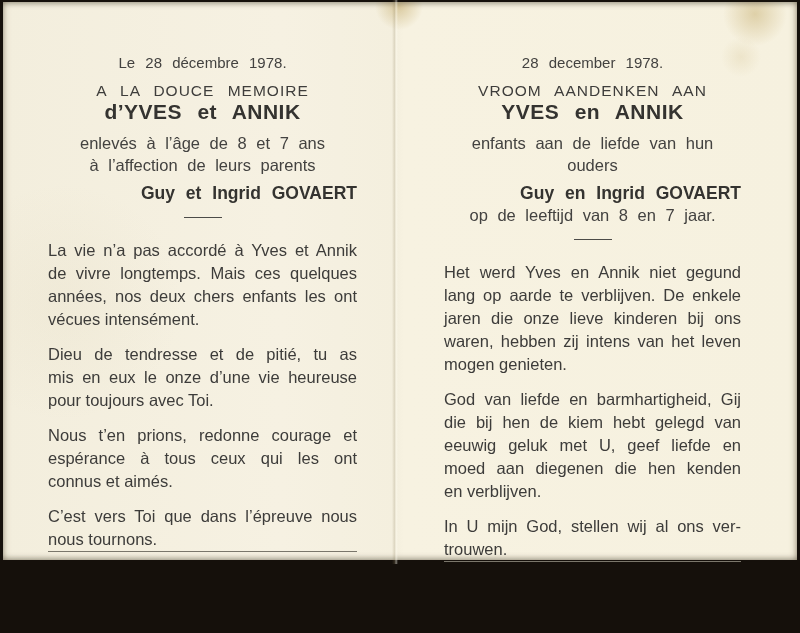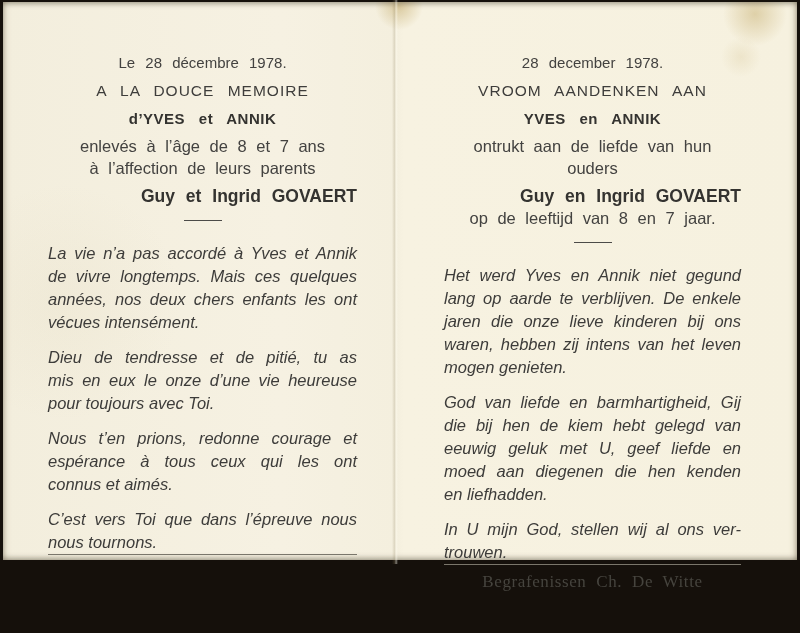--- a/index.html
+++ b/index.html
@@ -39,37 +39,36 @@
     width:50%; height:100%;
     display:flex; flex-direction:column;
     color:#3d3c3a;
     padding-top:52px; padding-bottom:40px;
   }
   .panel.left  { padding-left:45px; padding-right:43px; }
   .panel.right { padding-left:44px; padding-right:56px; }
 
   .hline { text-align:center; color:#434240; }
   .h-date       { font-size:15px;   word-spacing:6px; margin-bottom:11px; }
-  .h-dedication { font-size:15.5px; letter-spacing:1px; word-spacing:8px; margin-bottom:10px; color:#3e3d3b; }
-  .h-names      { font-size:15px; font-weight:700; letter-spacing:0.5px; word-spacing:9px; margin-bottom:8px; color:#343330; }
+  .h-dedication { font-size:15.5px; letter-spacing:1px; word-spacing:8px; color:#3e3d3b; }
+  .h-names      { font-size:21px; font-weight:700; letter-spacing:0.5px; word-spacing:9px; margin-bottom:8px; color:#343330; }
   .h-normal     { font-size:16.5px; word-spacing:5px; line-height:22px; }
   .h-parents    { font-size:17.5px; font-weight:700; word-spacing:6px; margin-top:7px; color:#343330;text-align:right; }
 
   .divider {
     width:38px; border-top:1.6px solid #4c4b48;
     margin:13px auto 0 auto;
   }
 
   .bodytext { margin-top:21px; font-size:16.5px; color:#3d3c3a; }
   .para + .para { margin-top:12px; }
   .line {
     line-height:23px;
     text-align:justify; text-align-last:justify;
     white-space:normal;
-    font-style:italic;
   }
   .line.last { text-align-last:left; }
 
   .panel-footer { margin-top:auto; }
   .footer-rule { border-top:1px solid #7a766b; margin-bottom:7px; }
   .footer-text {
     font-family:"Liberation Serif", serif;
     font-size:17px; letter-spacing:0.6px; word-spacing:5px;
     text-align:center; color:#46443e;
   }
@@ -114,47 +113,46 @@
 
       <div class="panel-footer">
         <div class="footer-rule"></div>
       </div>
     </section>
 
     <section class="panel right">
       <div class="hline h-date">28 december 1978.</div>
       <div class="hline h-dedication">VROOM AANDENKEN AAN</div>
       <div class="hline h-names">YVES en ANNIK</div>
-      <div class="hline h-normal">ontrukt aan de liefde van hun ouders</div>
+      <div class="hline h-normal">enfants aan de liefde van hun ouders</div>
       <div class="hline h-parents">Guy en Ingrid GOVAERT</div>
       <div class="hline h-normal" style="">op de leeftijd van 8 en 7 jaar.</div>
       <div class="divider"></div>
 
       <div class="bodytext">
           <div class="para">
             <div class="line">Het werd Yves en Annik niet gegund</div>
             <div class="line">lang op aarde te verblijven. De enkele</div>
             <div class="line">jaren die onze lieve kinderen bij ons</div>
             <div class="line">waren, hebben zij intens van het leven</div>
             <div class="line last">mogen genieten.</div>
           </div>
           <div class="para">
             <div class="line">God van liefde en barmhartigheid, Gij</div>
             <div class="line">die bij hen de kiem hebt gelegd van</div>
             <div class="line">eeuwig geluk met U, geef liefde en</div>
             <div class="line">moed aan diegenen die hen kenden</div>
-            <div class="line last">en liefhadden.</div>
+            <div class="line last">en verblijven.</div>
           </div>
           <div class="para">
             <div class="line">In U mijn God, stellen wij al ons ver-</div>
             <div class="line last">trouwen.</div>
           </div>
         </div>
 
       <div class="panel-footer">
         <div class="footer-rule"></div>
-        <div class="footer-text">Begrafenissen Ch. De Witte</div>
       </div>
     </section>
 
   </div>
   <div class="fold"></div>
 </div>
 
 </body></html>

